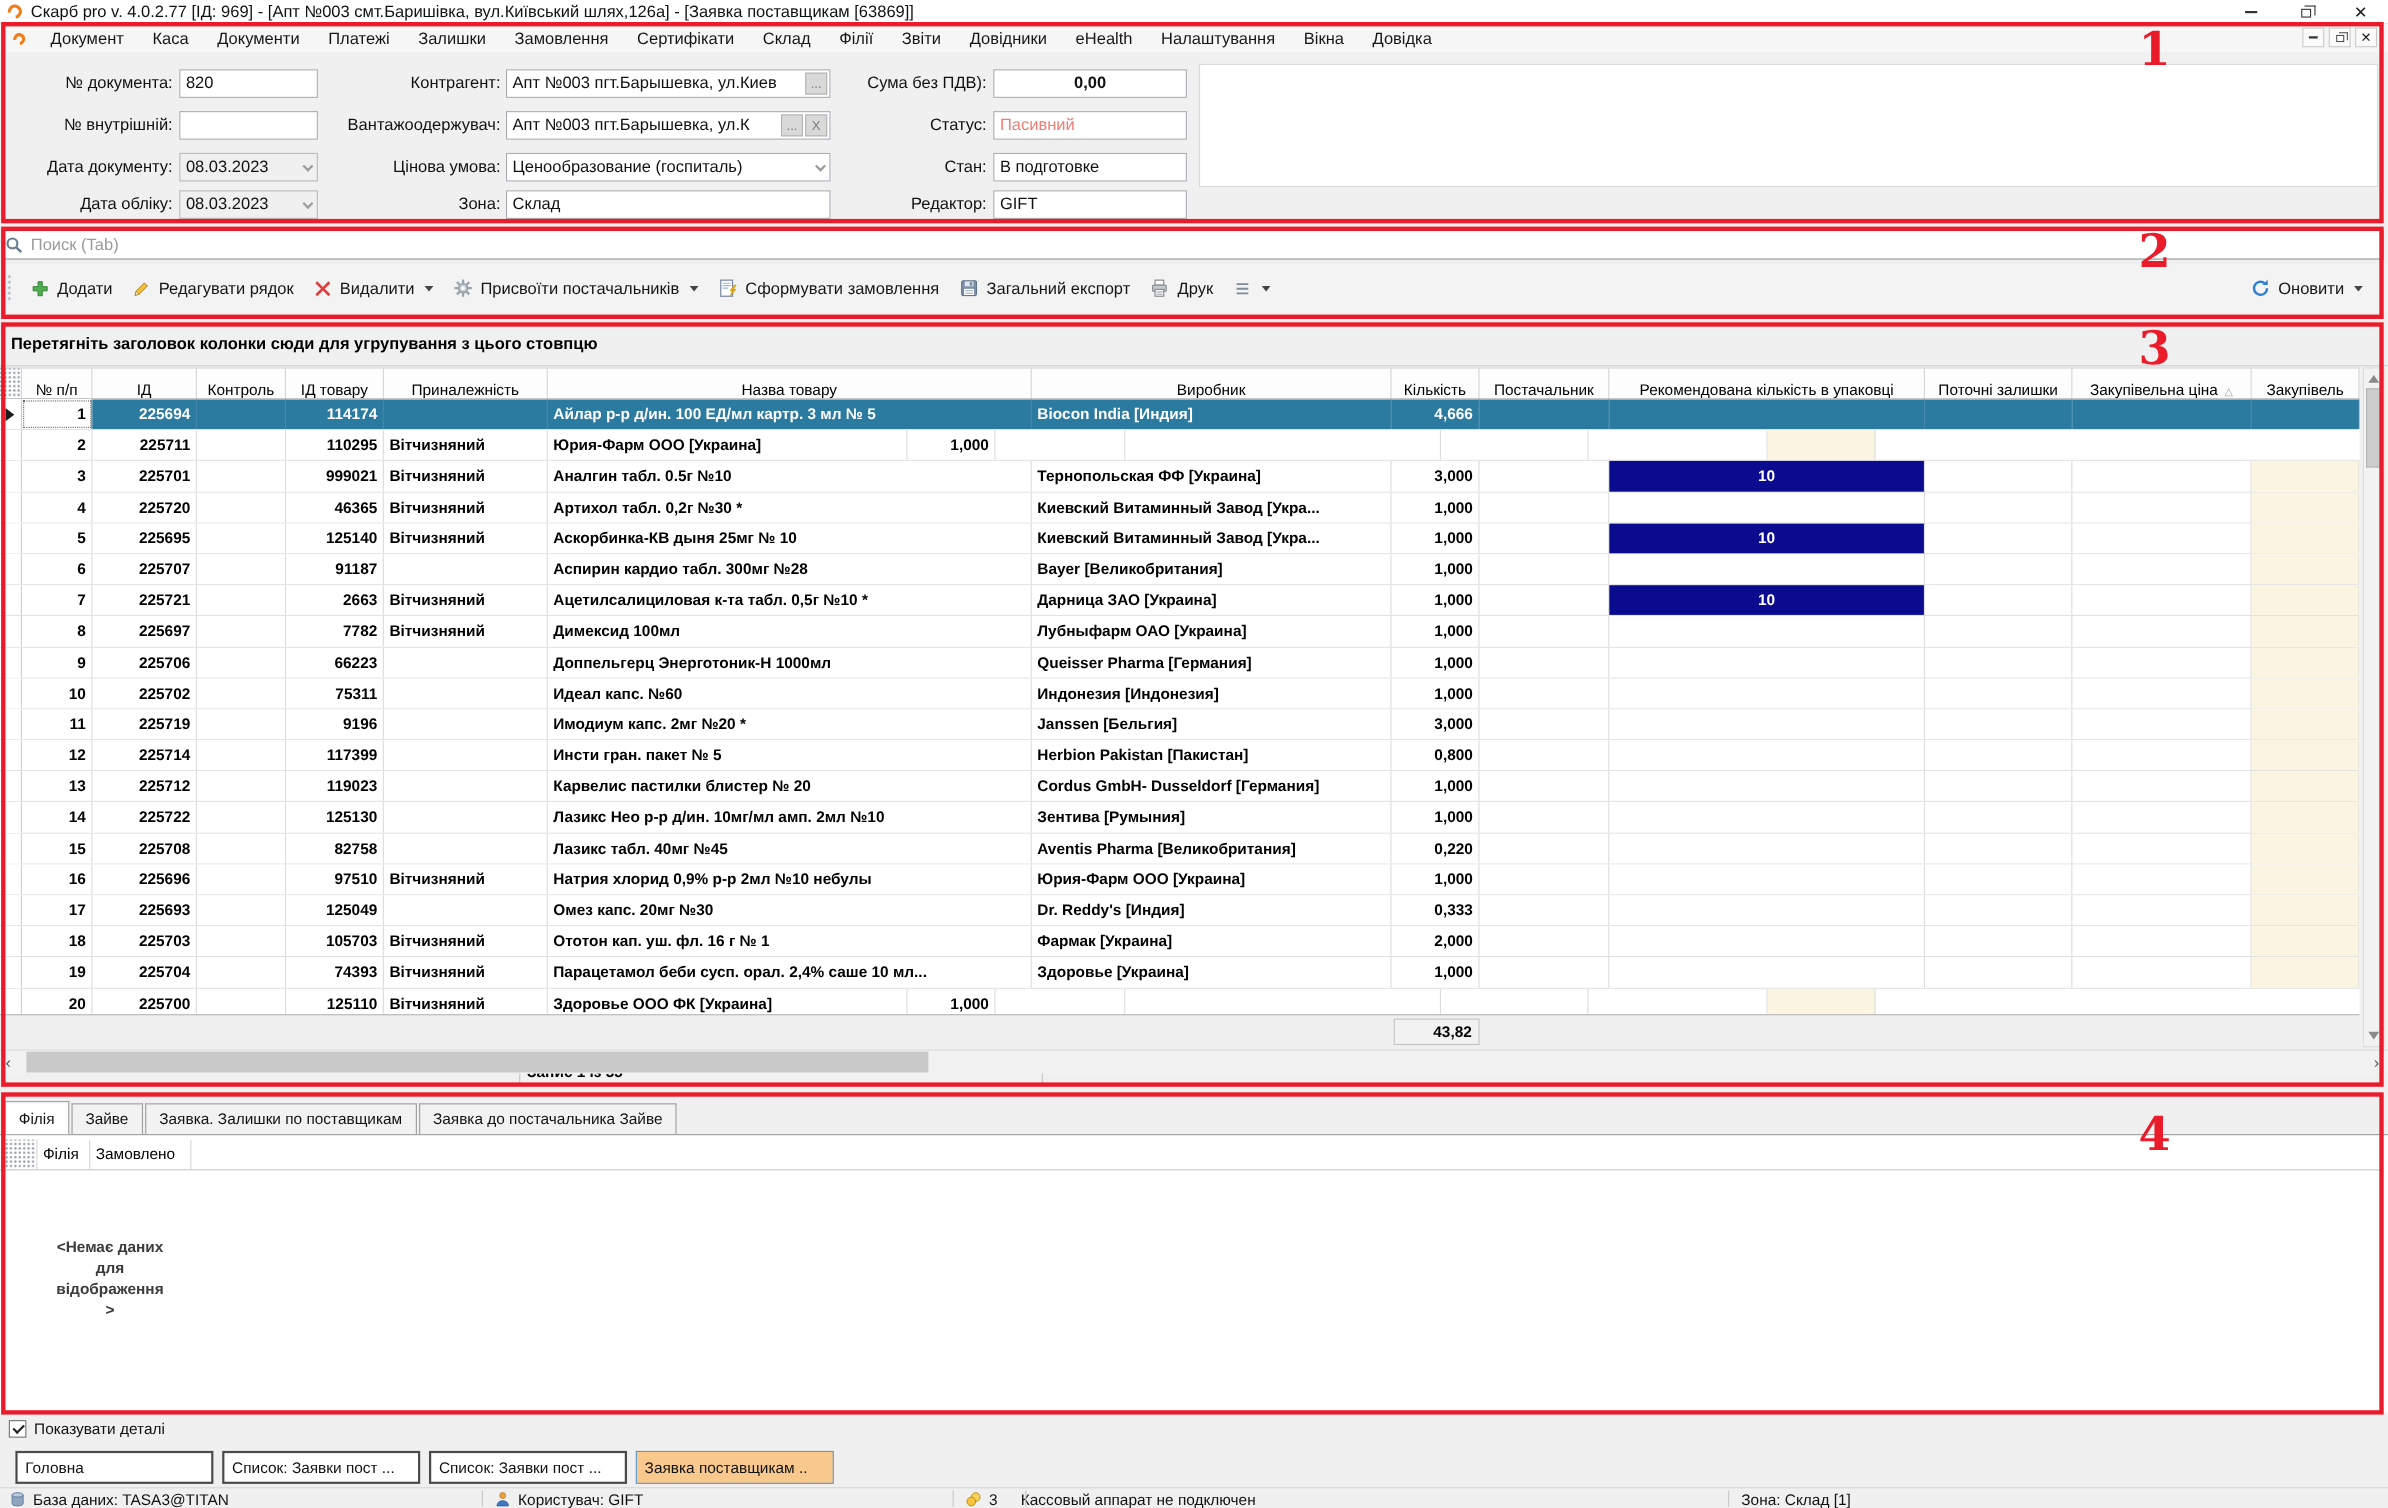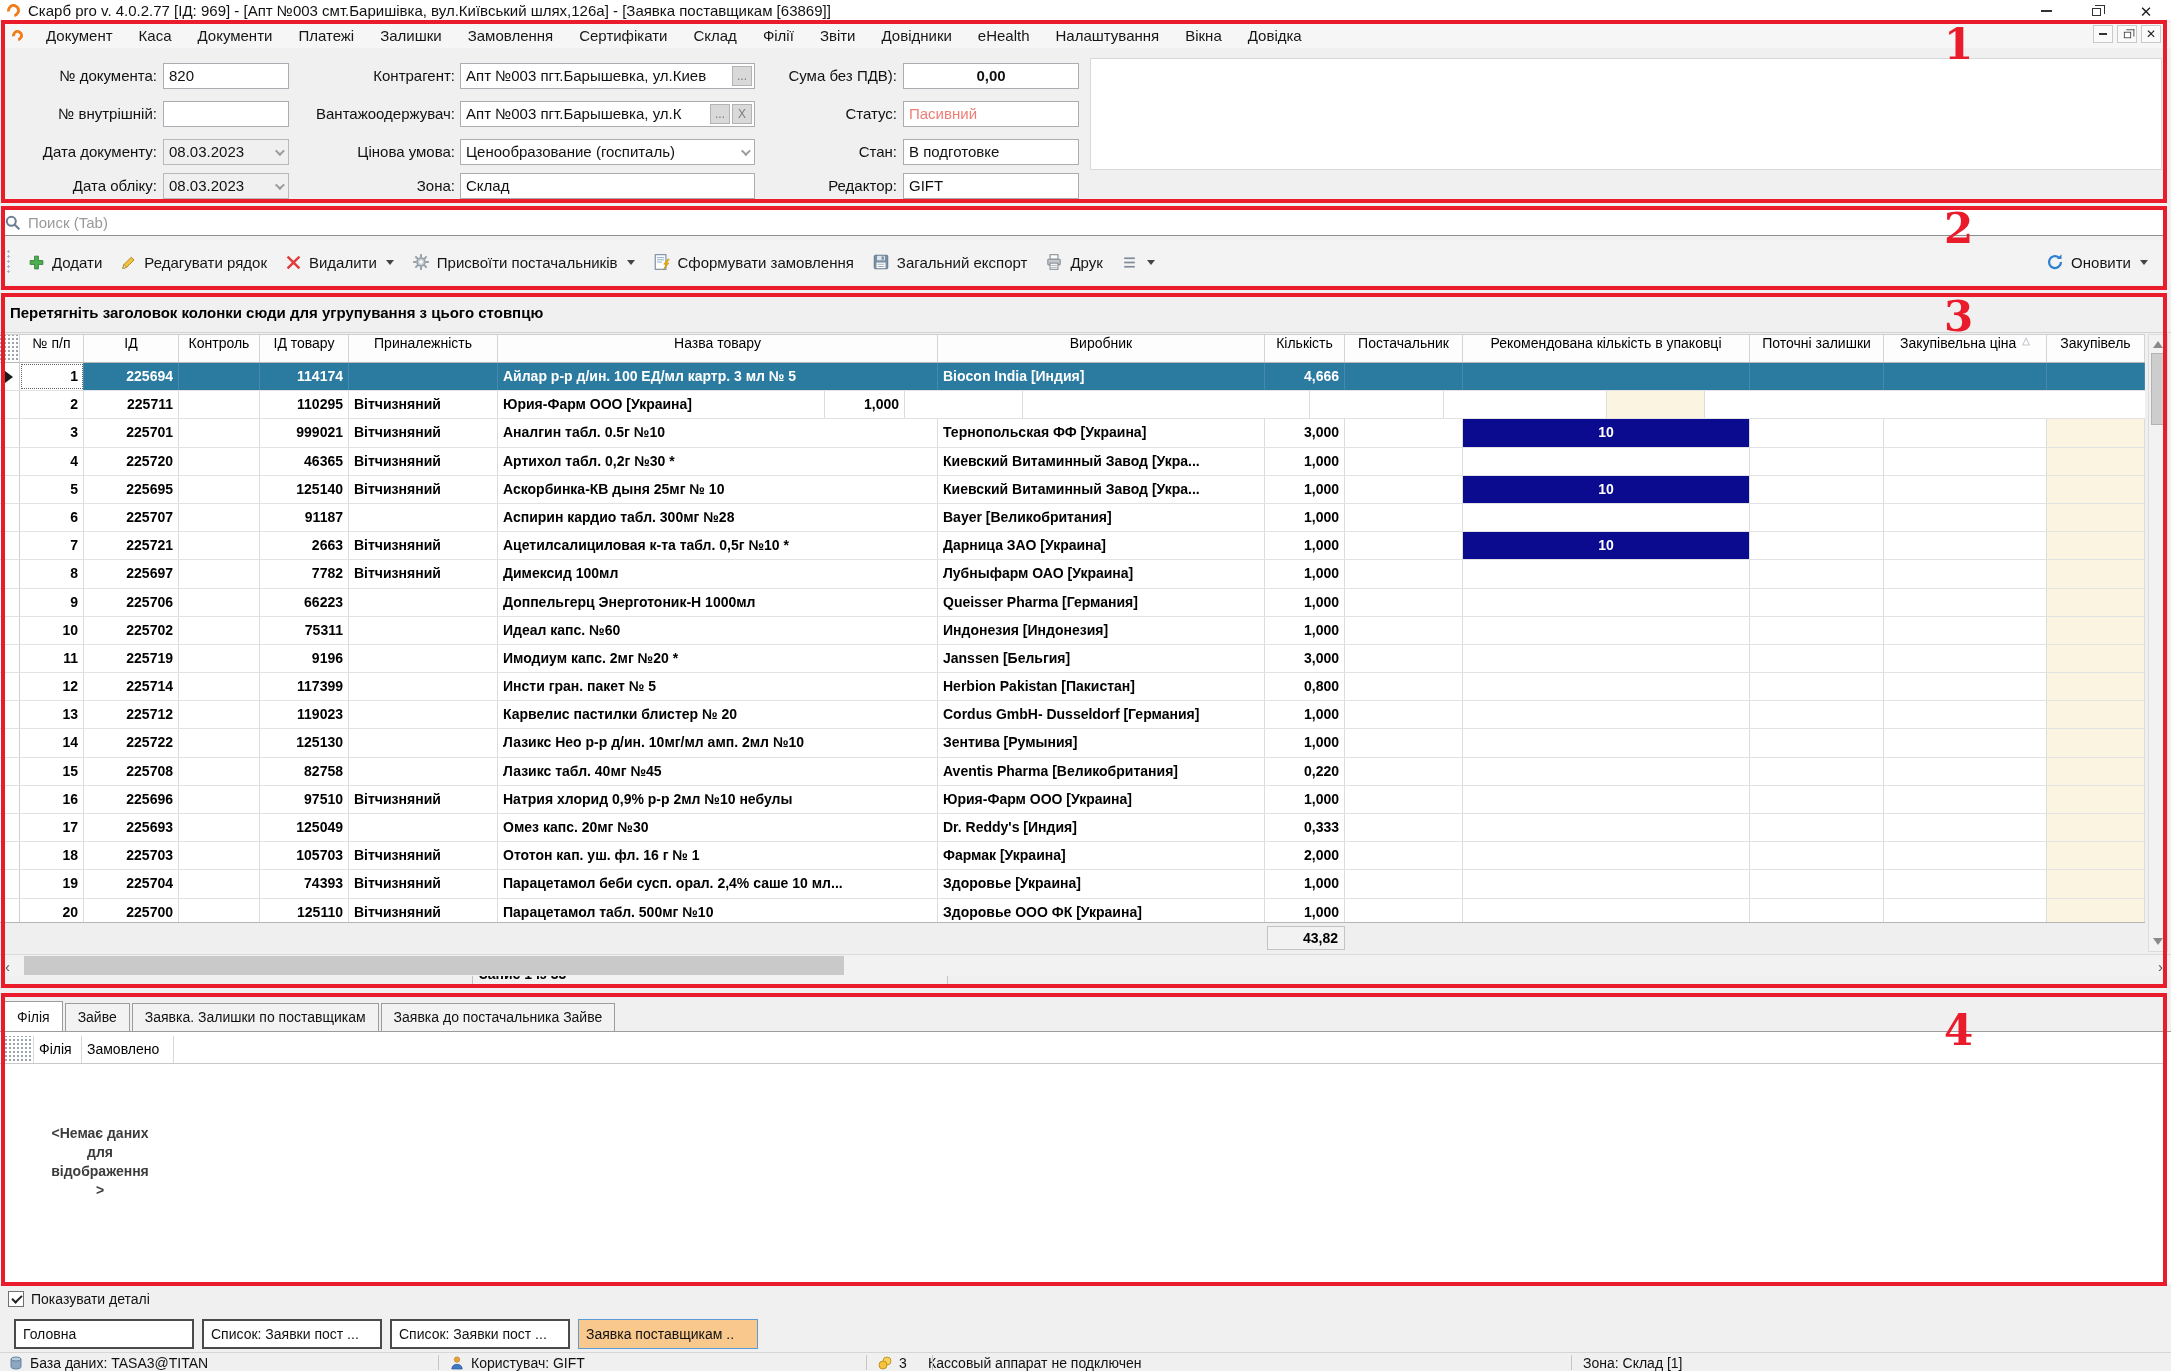--- a/index.html
+++ b/index.html
@@ -49,21 +49,21 @@
   .tb-caret { width:0; height:0; border-left:4px solid transparent; border-right:4px solid transparent; border-top:5px solid #444; margin-left:2px; }
   .tb-right { position:absolute; right:14px; display:flex; align-items:center; }
   .tb-icon svg { display:block; }
 
   
   .grouppanel { position:absolute; left:0; top:293px; width:2171px; height:40px; background:#f0f0f0; border-bottom:1px solid #d2d2d2; display:flex; align-items:center; }
   .grouppanel span { font-size:15px; font-weight:bold; color:#000; margin-left:10px; }
 
   
   .tbl-header { position:absolute; left:0; top:334px; width:2145px; height:29px; background:#fdfdfd; border-top:1px solid #cfcfcf; border-bottom:1px solid #b9b9b9; display:flex; }
-  .th-cell { height:100%; border-right:1px solid #d4d4d4; font-size:14px; color:#000; display:flex; align-items:flex-start; justify-content:center; overflow:hidden; white-space:nowrap; padding:0 3px; }
+  .th-cell { height:100%; border-right:1px solid #d4d4d4; font-size:14px; color:#000; display:flex; align-items:flex-end; justify-content:center; overflow:hidden; white-space:nowrap; padding:0 3px; }
   .th-grip { background-image:radial-gradient(circle,#9aa4ad 1px,transparent 1.2px); background-size:4px 4px; background-position:3px 6px; background-repeat:repeat; width:20px; }
   .sort-glyph { font-size:10px; color:#9aa7b0; margin-left:6px; }
   .tbl-body { position:absolute; left:0; top:363px; width:2145px; height:559px; overflow:hidden; background:#fff; }
   .t-row { display:flex; height:28.2px; border-bottom:1px solid #e2e2e2; background:#fff; }
   .t-cell { height:100%; border-right:1px solid #dcdcdc; font-size:14px; font-weight:bold; color:#000; line-height:27px; padding:0 5px; white-space:nowrap; overflow:hidden; }
   .t-cell.al-r { text-align:right; }
   .t-cell.al-c { text-align:center; padding:0; }
   .t-cell.cream { background:#fbf4e1; }
   .t-row.selected .t-cell { background:#2b7aa0; color:#fff; border-right-color:#4789aa; }
   .t-row.selected .t-cell.npp-cell { background:#fff; color:#000; outline:1px dotted #666; outline-offset:-2px; }
@@ -679,21 +679,20 @@
         <div class="t-cell" style="width:163px"></div>
         <div class="t-cell cream" style="width:98px"></div>
       </div>
       <div class="t-row">
         <div class="grip-cell"></div>
         <div class="t-cell al-r npp-cell" style="width:64px">20</div>
         <div class="t-cell al-r" style="width:95px">225700</div>
         <div class="t-cell" style="width:81px"></div>
         <div class="t-cell al-r" style="width:89px">125110</div>
         <div class="t-cell" style="width:149px">Вітчизняний</div>
-        <div class="t-cell" style="width:440px">Парацетамол табл. 500мг №10</div>
         <div class="t-cell" style="width:327px">Здоровье ООО ФК [Украина]</div>
         <div class="t-cell al-r" style="width:80px">1,000</div>
         <div class="t-cell" style="width:118px"></div>
         <div class="t-cell al-c" style="width:287px"></div>
         <div class="t-cell" style="width:134px"></div>
         <div class="t-cell" style="width:163px"></div>
         <div class="t-cell cream" style="width:98px"></div>
       </div>
     </div>
   <div class="tbl-footer">

